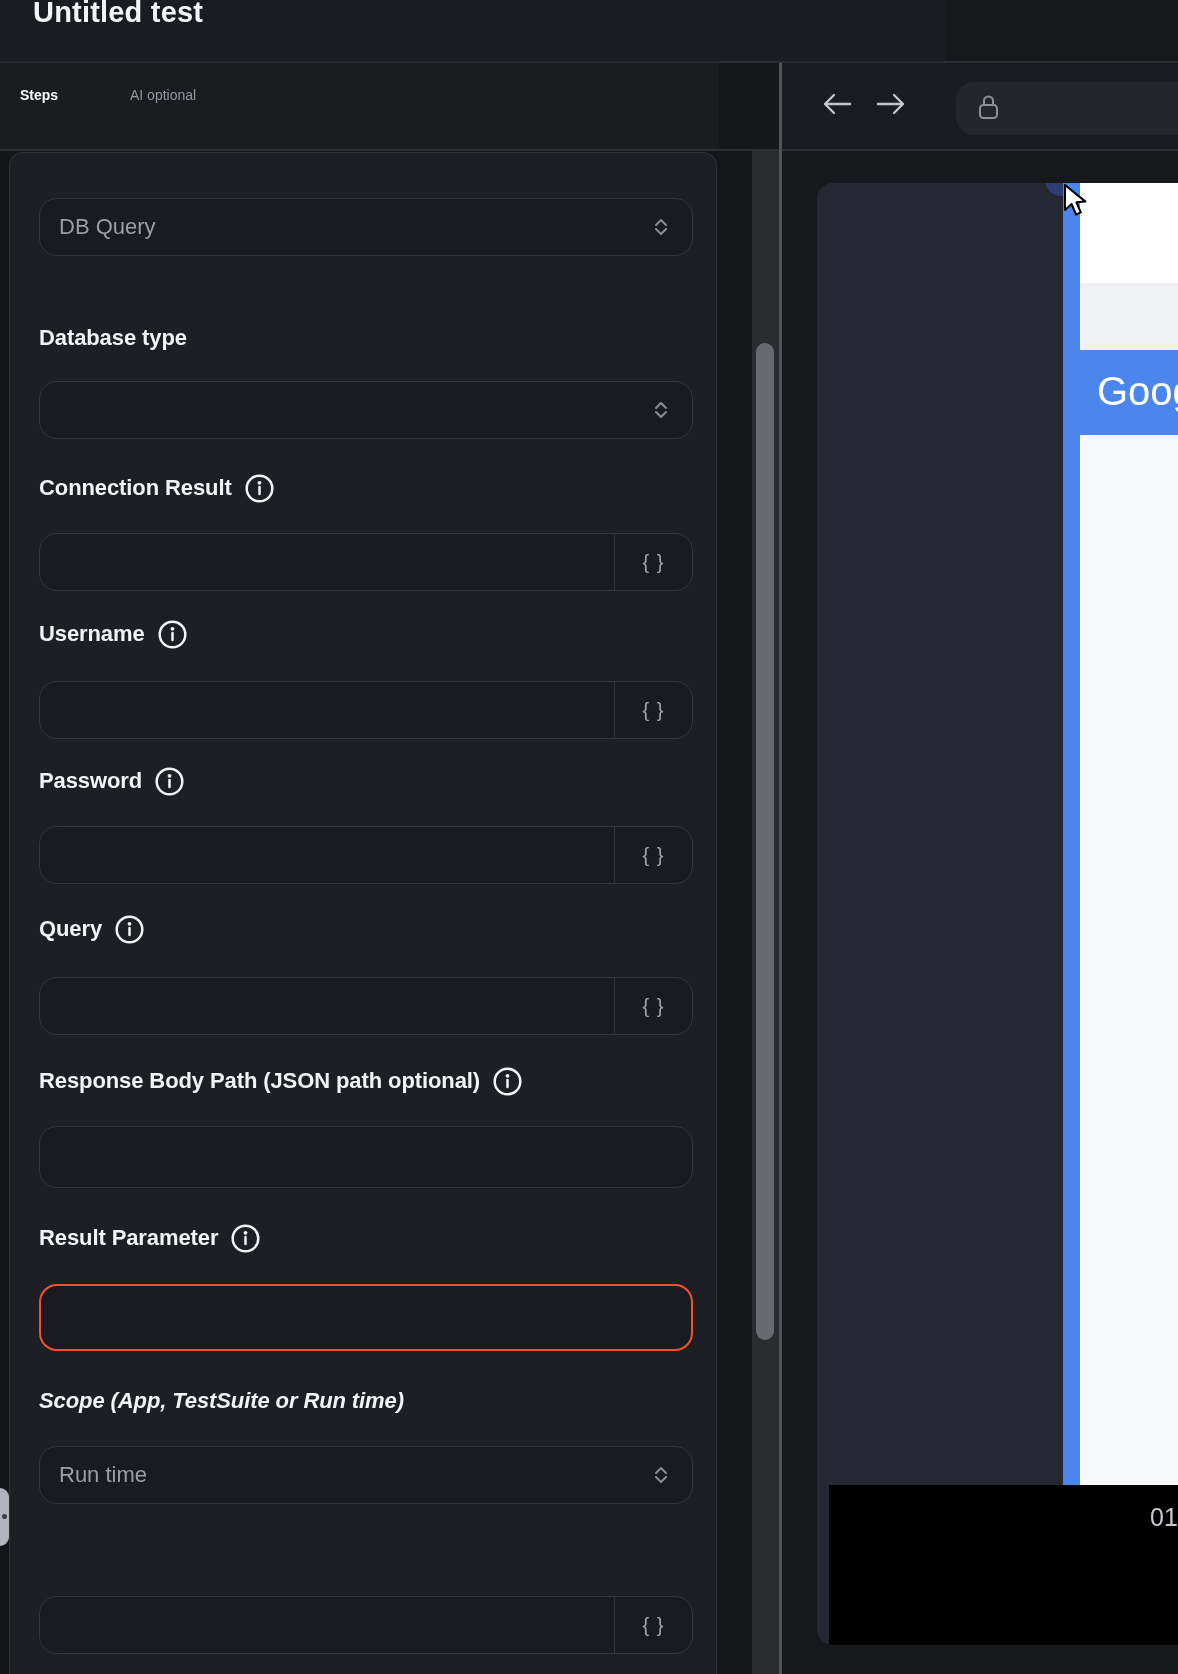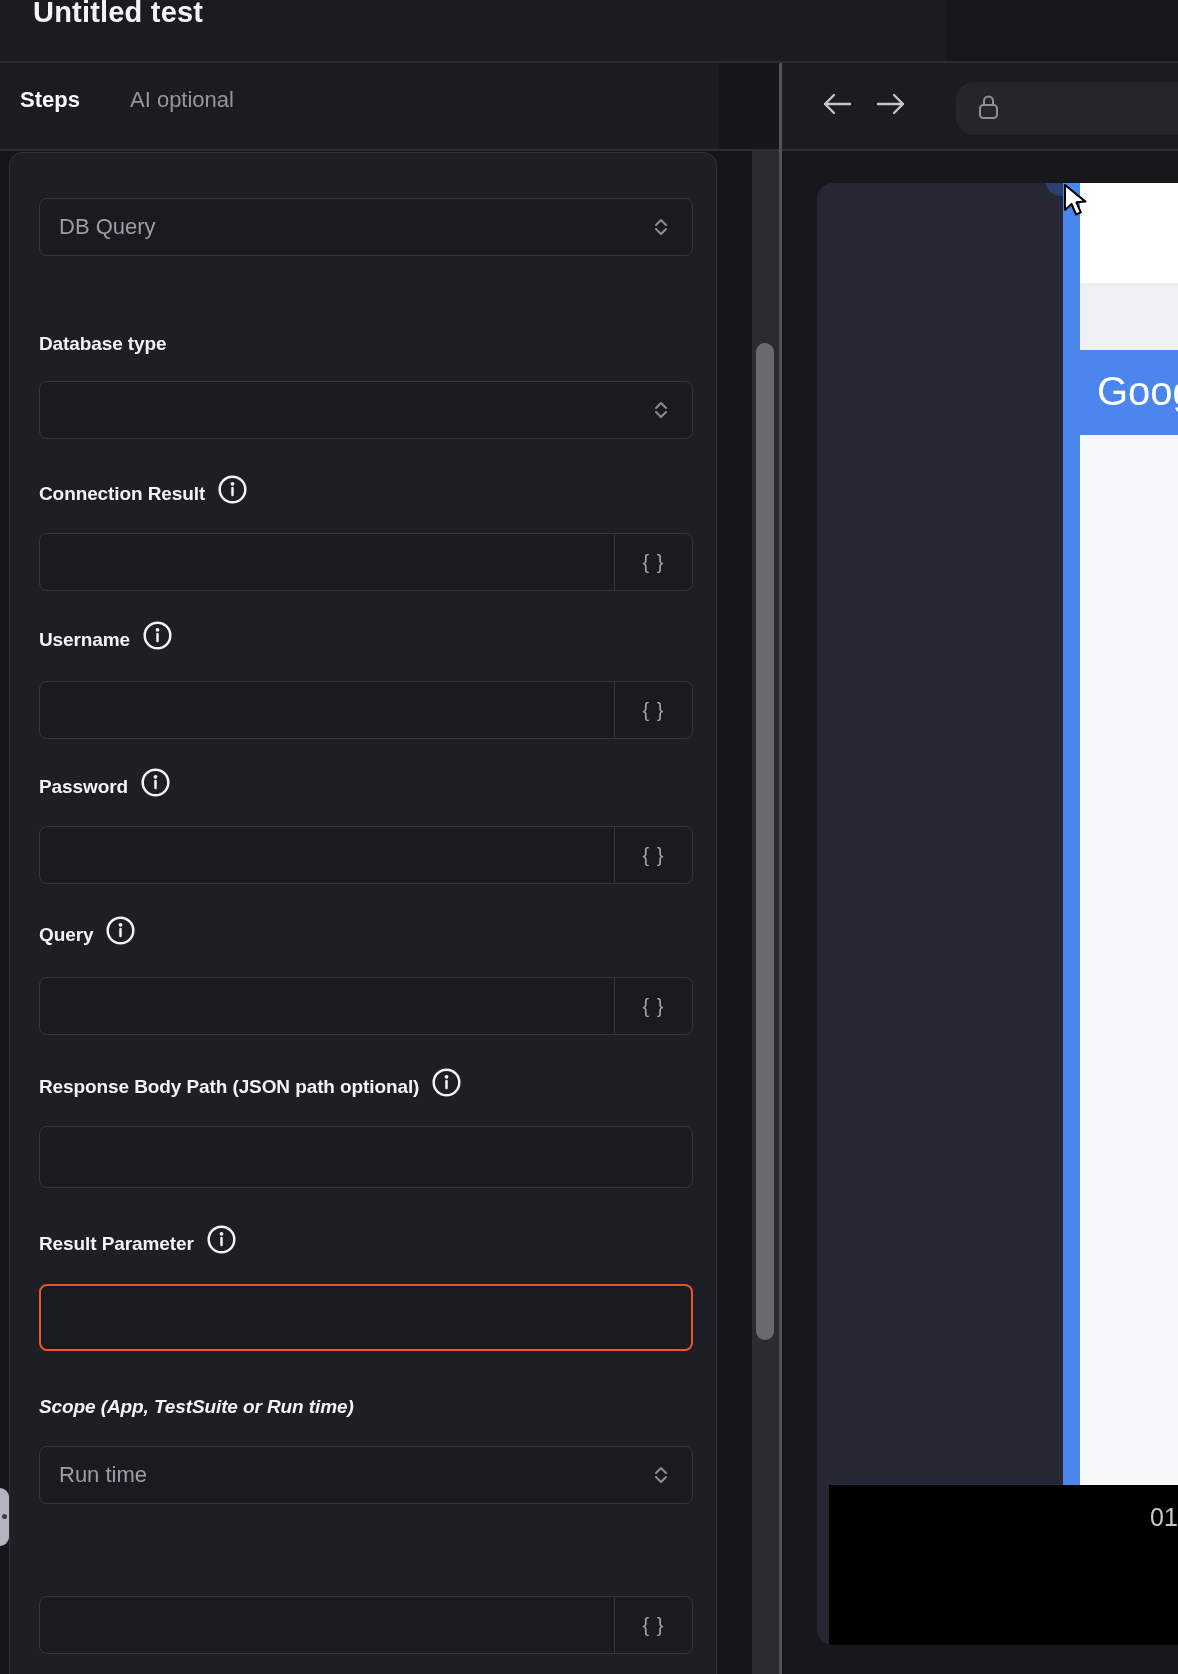--- a/index.html
+++ b/index.html
@@ -8,47 +8,47 @@
   .screen{
     position:relative; width:1178px; height:1674px; overflow:hidden;
     background:#17181c;
   }
   
   .header{ position:absolute; left:0; top:0; width:946px; height:62px; background:#1b1c21; }
   .title{ position:absolute; left:33px; top:-4px; font-size:29px; font-weight:700; color:#f3f4f6; letter-spacing:.2px; }
   .hline1{ position:absolute; left:0; top:61px; width:1178px; height:2px; background:#2b2c32; }
   
   .tabbar{ position:absolute; left:0; top:63px; width:719px; height:86px; background:#1b1c20; }
-  .tab{ position:absolute; top:24px; font-size:22px; cursor:default; }
+  .tab{ position:absolute; top:24px; font-size:14px; cursor:default; }
   .tab-steps{ left:20px; color:#fafbfc; font-weight:600; }
   .tab-ai{ left:130px; color:#92969d; font-weight:400; }
   .gap-strip{ position:absolute; left:719px; top:63px; width:60px; height:86px; background:#16171b; }
   .toolbar{ position:absolute; left:781px; top:63px; width:397px; height:86px; background:#1b1c21; }
   .nav-arrow{ position:absolute; top:27px; width:32px; height:28px; cursor:pointer; }
   .nav-back{ left:39px; }
   .nav-fwd{ left:95px; }
   .addressbar{ position:absolute; left:175px; top:19px; width:280px; height:53px; background:#25262c; border-radius:18px; }
   .lock{ position:absolute; left:21px; top:10px; }
   .hline2{ position:absolute; left:0; top:149px; width:1178px; height:2px; background:#2e2f35; }
   
   .left-outer{ position:absolute; left:0; top:151px; width:719px; height:1523px; background:#141519; }
   .card{
     position:absolute; left:9px; top:152px; width:708px; height:1552px;
     background:#1d1f24; border:1.5px solid #2f3137; border-bottom:none;
     border-radius:14px 14px 0 0;
   }
   .row-label{
     position:absolute; left:29px; height:34px;
-    display:flex; align-items:flex-end; gap:12px;
-    font-size:19px; font-weight:700; color:#f2f3f5; letter-spacing:-.1px;
+    display:flex; align-items:center; gap:12px;
+    font-size:22px; font-weight:700; color:#f2f3f5; letter-spacing:-.1px;
   }
   .info-ic{ flex:0 0 auto; display:block; }
   .ctl{
     position:absolute; left:29px; width:654px;
-    background:#1a1b21; border:1.5px solid #34363d; border-radius:8px;
+    background:#1a1b21; border:1.5px solid #34363d; border-radius:18px;
   }
   .sel-value{ display:block; padding-left:19px; font-size:22px; color:#9b9ea6; }
   .sel-chev{ position:absolute; right:20px; top:50%; margin-top:-11px; }
   .braces{
     position:absolute; right:0; top:0; bottom:0; width:78px;
     border-left:1.5px solid #33353c; display:flex; align-items:center; justify-content:center;
     font-size:20px; letter-spacing:1px; color:#a0a3aa; cursor:pointer;
   }
   #sel-action{ top:45px;  height:58px; }
   #lbl-dbtype{ top:168px; } #sel-dbtype{ top:228px;  height:58px; }

